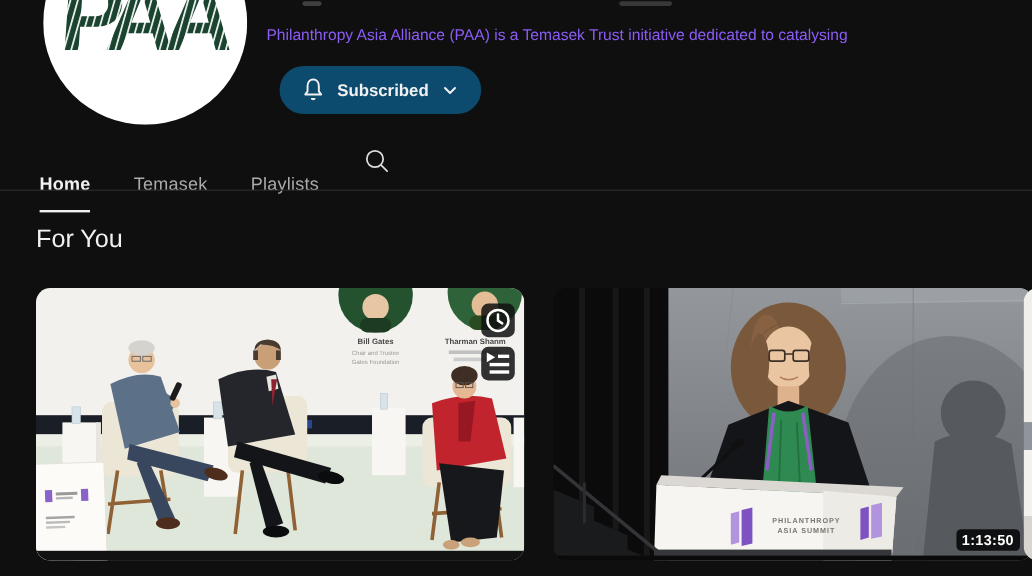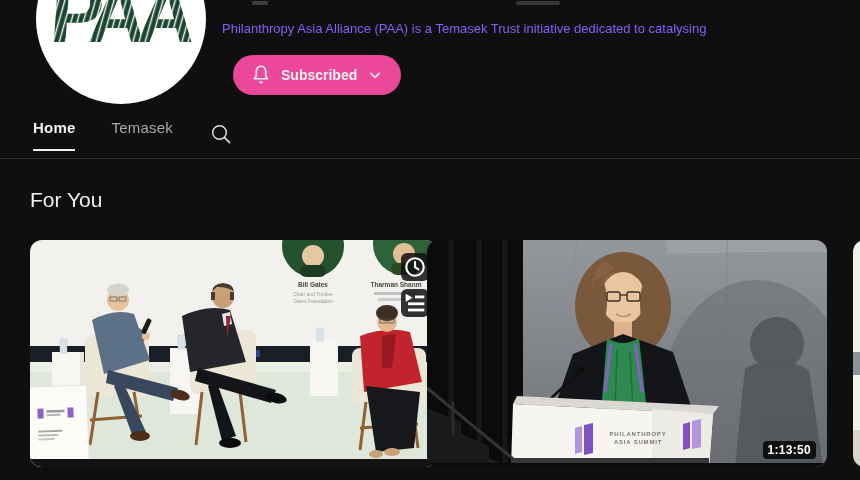--- a/index.html
+++ b/index.html
@@ -23,48 +23,48 @@
   #desc-fade {
     position:absolute; right:0; top:17px; width:95px; height:24px;
     background:linear-gradient(90deg, rgba(15,15,15,0), rgba(15,15,15,.95) 90%);
     pointer-events:none;
   }
 
   #subscribed-btn {
     position:absolute; left:233px; top:55px; height:40px;
     display:inline-flex; align-items:center; gap:8px;
     padding:0 16px; border:none; border-radius:20px;
-    background:#ec4899; color:#f1f1f1;
+    background:#0c4a6e; color:#f1f1f1;
     font-family:inherit; font-size:14px; font-weight:600; cursor:pointer;
   }
 
   
   #tab-bar {
     position:absolute; left:33px; top:119px; height:40px;
     display:flex; align-items:flex-start; gap:36px;
   }
   .tab {
     font-size:15px; font-weight:500; color:#aaaaaa;
     padding-bottom:13px; cursor:pointer; background:none; border:none;
-    font-family:inherit; letter-spacing:.2px;
+    font-family:inherit; letter-spacing:.2px;margin-top:26px;
   }
   .tab.active { color:#f1f1f1; font-weight:600; border-bottom:2px solid #f1f1f1; }
   #tab-search { margin-top:3px; cursor:pointer; }
   #tabs-divider { position:absolute; left:0; top:158px; width:860px; height:1px; background:#2c2c2c; }
 
   
   #section-title { position:absolute; left:30px; top:188px; font-size:21px; font-weight:400; color:#f1f1f1; }
 
   
   .video-card {
     position:absolute; top:240px; height:227px; border-radius:12px;
     overflow:hidden; cursor:pointer;
   }
   #video-card-1 { left:30px;  width:407px; }
-  #video-card-2 { left:427px; width:400px; }
+  #video-card-2 { left:461px; width:400px; }
   #video-card-3 { left:853px; width:12px; border-radius:12px 0 0 12px; }
   .video-card svg { display:block; width:100%; height:100%; }
 
   .thumb-btn {
     position:absolute; right:8px; width:28px; height:28px;
     background:rgba(18,18,18,.86); border:none; border-radius:6px;
     display:flex; align-items:center; justify-content:center; cursor:pointer;
   }
   #watch-later-btn { top:13px; }
   #add-queue-btn   { top:49px; }
@@ -108,20 +108,21 @@
   </svg>
   <span>Subscribed</span>
   <svg width="20" height="20" viewBox="0 0 24 24">
     <path d="M7 10l5 5 5-5" fill="none" stroke="#f1f1f1" stroke-width="2" stroke-linecap="round" stroke-linejoin="round"></path>
   </svg>
 </button>
 
 <nav id="tab-bar">
   <button class="tab active">Home</button>
   <button class="tab">Temasek</button>
+  <button class="tab">Playlists</button>
   <svg id="tab-search" width="24" height="24" viewBox="0 0 24 24">
     <circle cx="10.5" cy="10.5" r="6.8" fill="none" stroke="#dcdcdc" stroke-width="1.5"></circle>
     <line x1="15.6" y1="15.6" x2="20.6" y2="20.6" stroke="#dcdcdc" stroke-width="1.5" stroke-linecap="round"></line>
   </svg>
 </nav>
 <div id="tabs-divider"></div>
 
 <h2 id="section-title">For You</h2>
 
 <div id="video-card-1" class="video-card">

